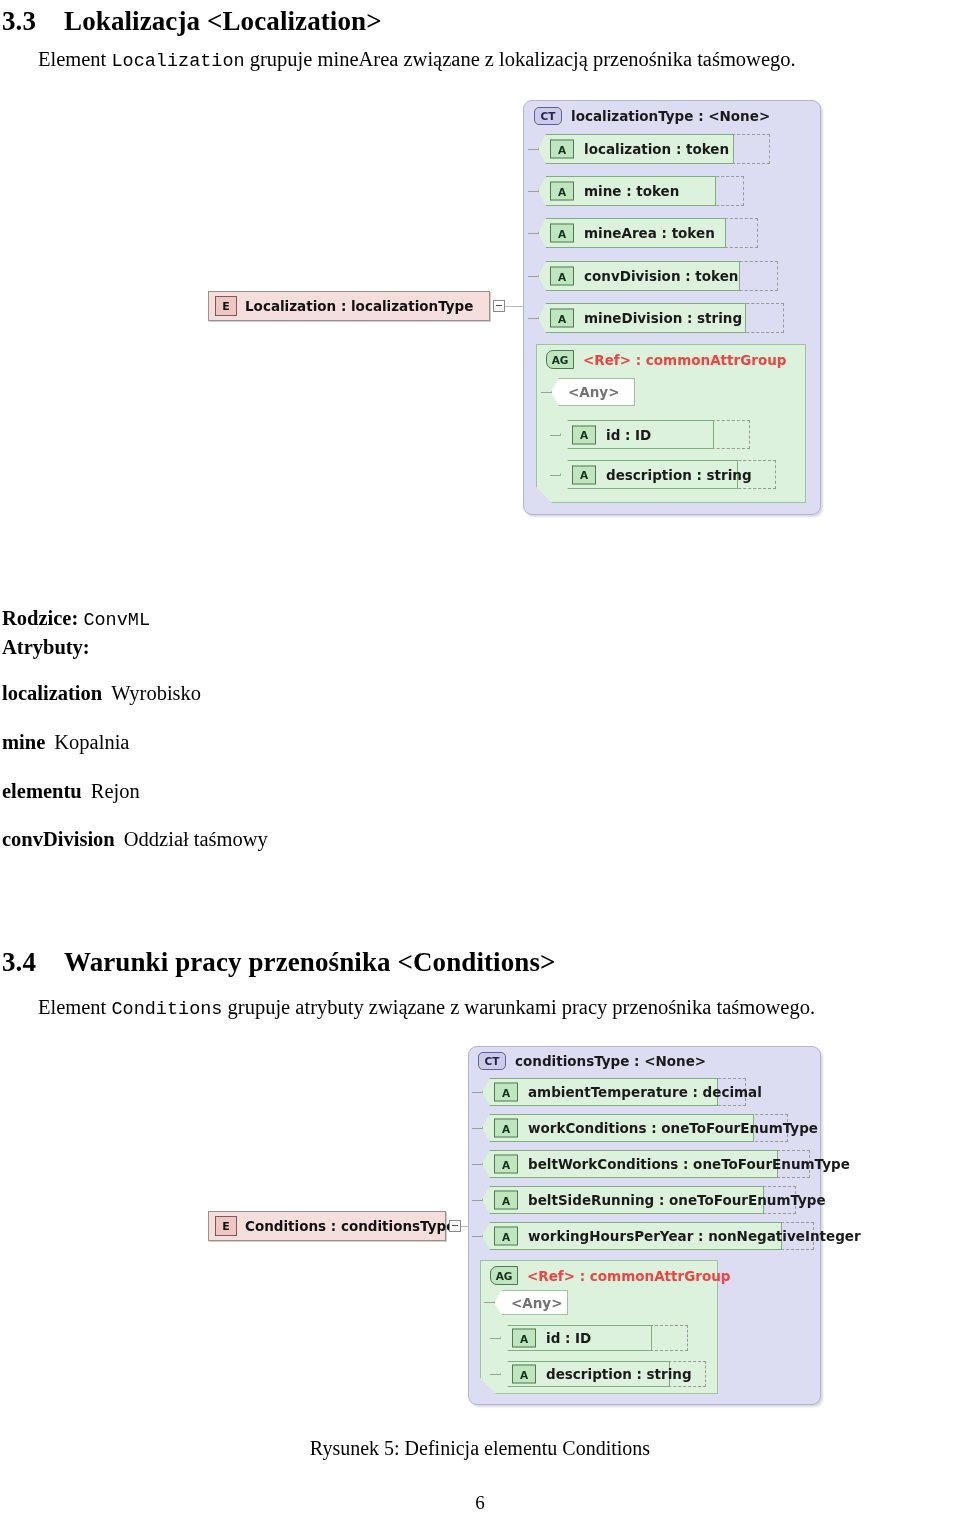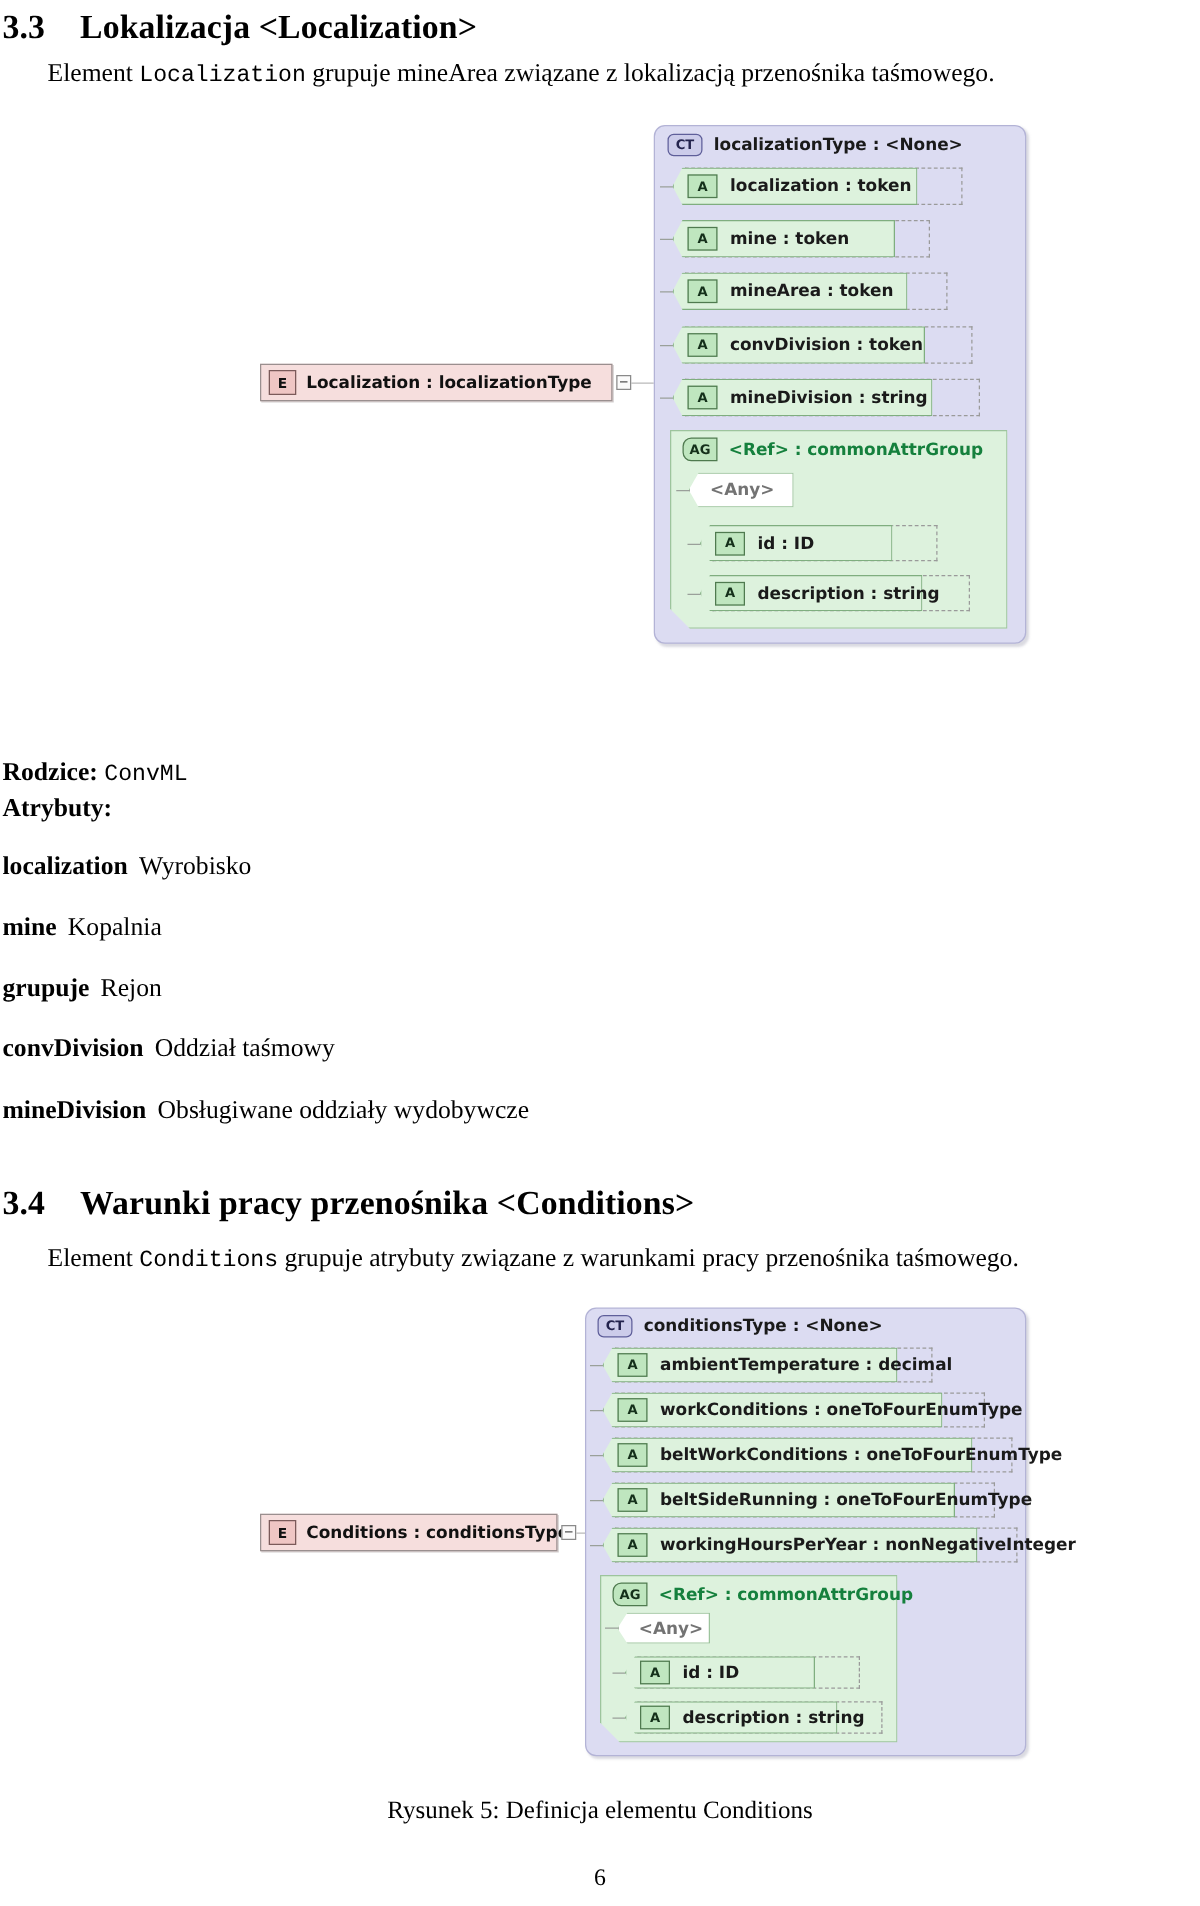--- a/index.html
+++ b/index.html
@@ -235,21 +235,21 @@
     font-weight: bold;
     display: flex; align-items: center; justify-content: center;
     margin-right: 9px;
     flex: none;
     border-top-left-radius: 7px;
     border-bottom-left-radius: 7px;
   }
   .agtext {
     font-size: 13.5px;
     font-weight: bold;
-    color: #15803d;
+    color: #ef4444;
   }
   .anybox {
     position: absolute;
     background: #ffffff;
     border: 1px solid #9dc49d;
     box-sizing: border-box;
     -webkit-clip-path: polygon(8px 0, 100% 0, 100% 100%, 8px 100%, 0 50%);
     clip-path: polygon(8px 0, 100% 0, 100% 100%, 8px 100%, 0 50%);
   }
   .anytext {
@@ -369,27 +369,24 @@
     <b>Atrybuty:</b>
   </div>
 
   <div class="attrline" style="left:2px; top:682px;">
     <span class="nm">localization</span><span class="ds">Wyrobisko</span>
   </div>
   <div class="attrline" style="left:2px; top:731px;">
     <span class="nm">mine</span><span class="ds">Kopalnia</span>
   </div>
   <div class="attrline" style="left:2px; top:780px;">
-    <span class="nm">grupuje</span><span class="ds">Rejon</span>
+    <span class="nm">elementu</span><span class="ds">Rejon</span>
   </div>
   <div class="attrline" style="left:2px; top:828px;">
     <span class="nm">convDivision</span><span class="ds">Oddział taśmowy</span>
-  </div>
-  <div class="attrline" style="left:2px; top:877px;">
-    <span class="nm">mineDivision</span><span class="ds">Obsługiwane oddziały wydobywcze</span>
   </div>
 
   <div class="h2" style="left:2px; top:947px;">
     <span class="num">3.4</span><span>Warunki pracy przenośnika &lt;Conditions&gt;</span>
   </div>
 
   <div class="para" style="left:38px; top:996px;">
     <span>Element </span><span class="mono">Conditions</span><span> grupuje atrybuty związane z warunkami pracy przenośnika taśmowego.</span>
   </div>
 

